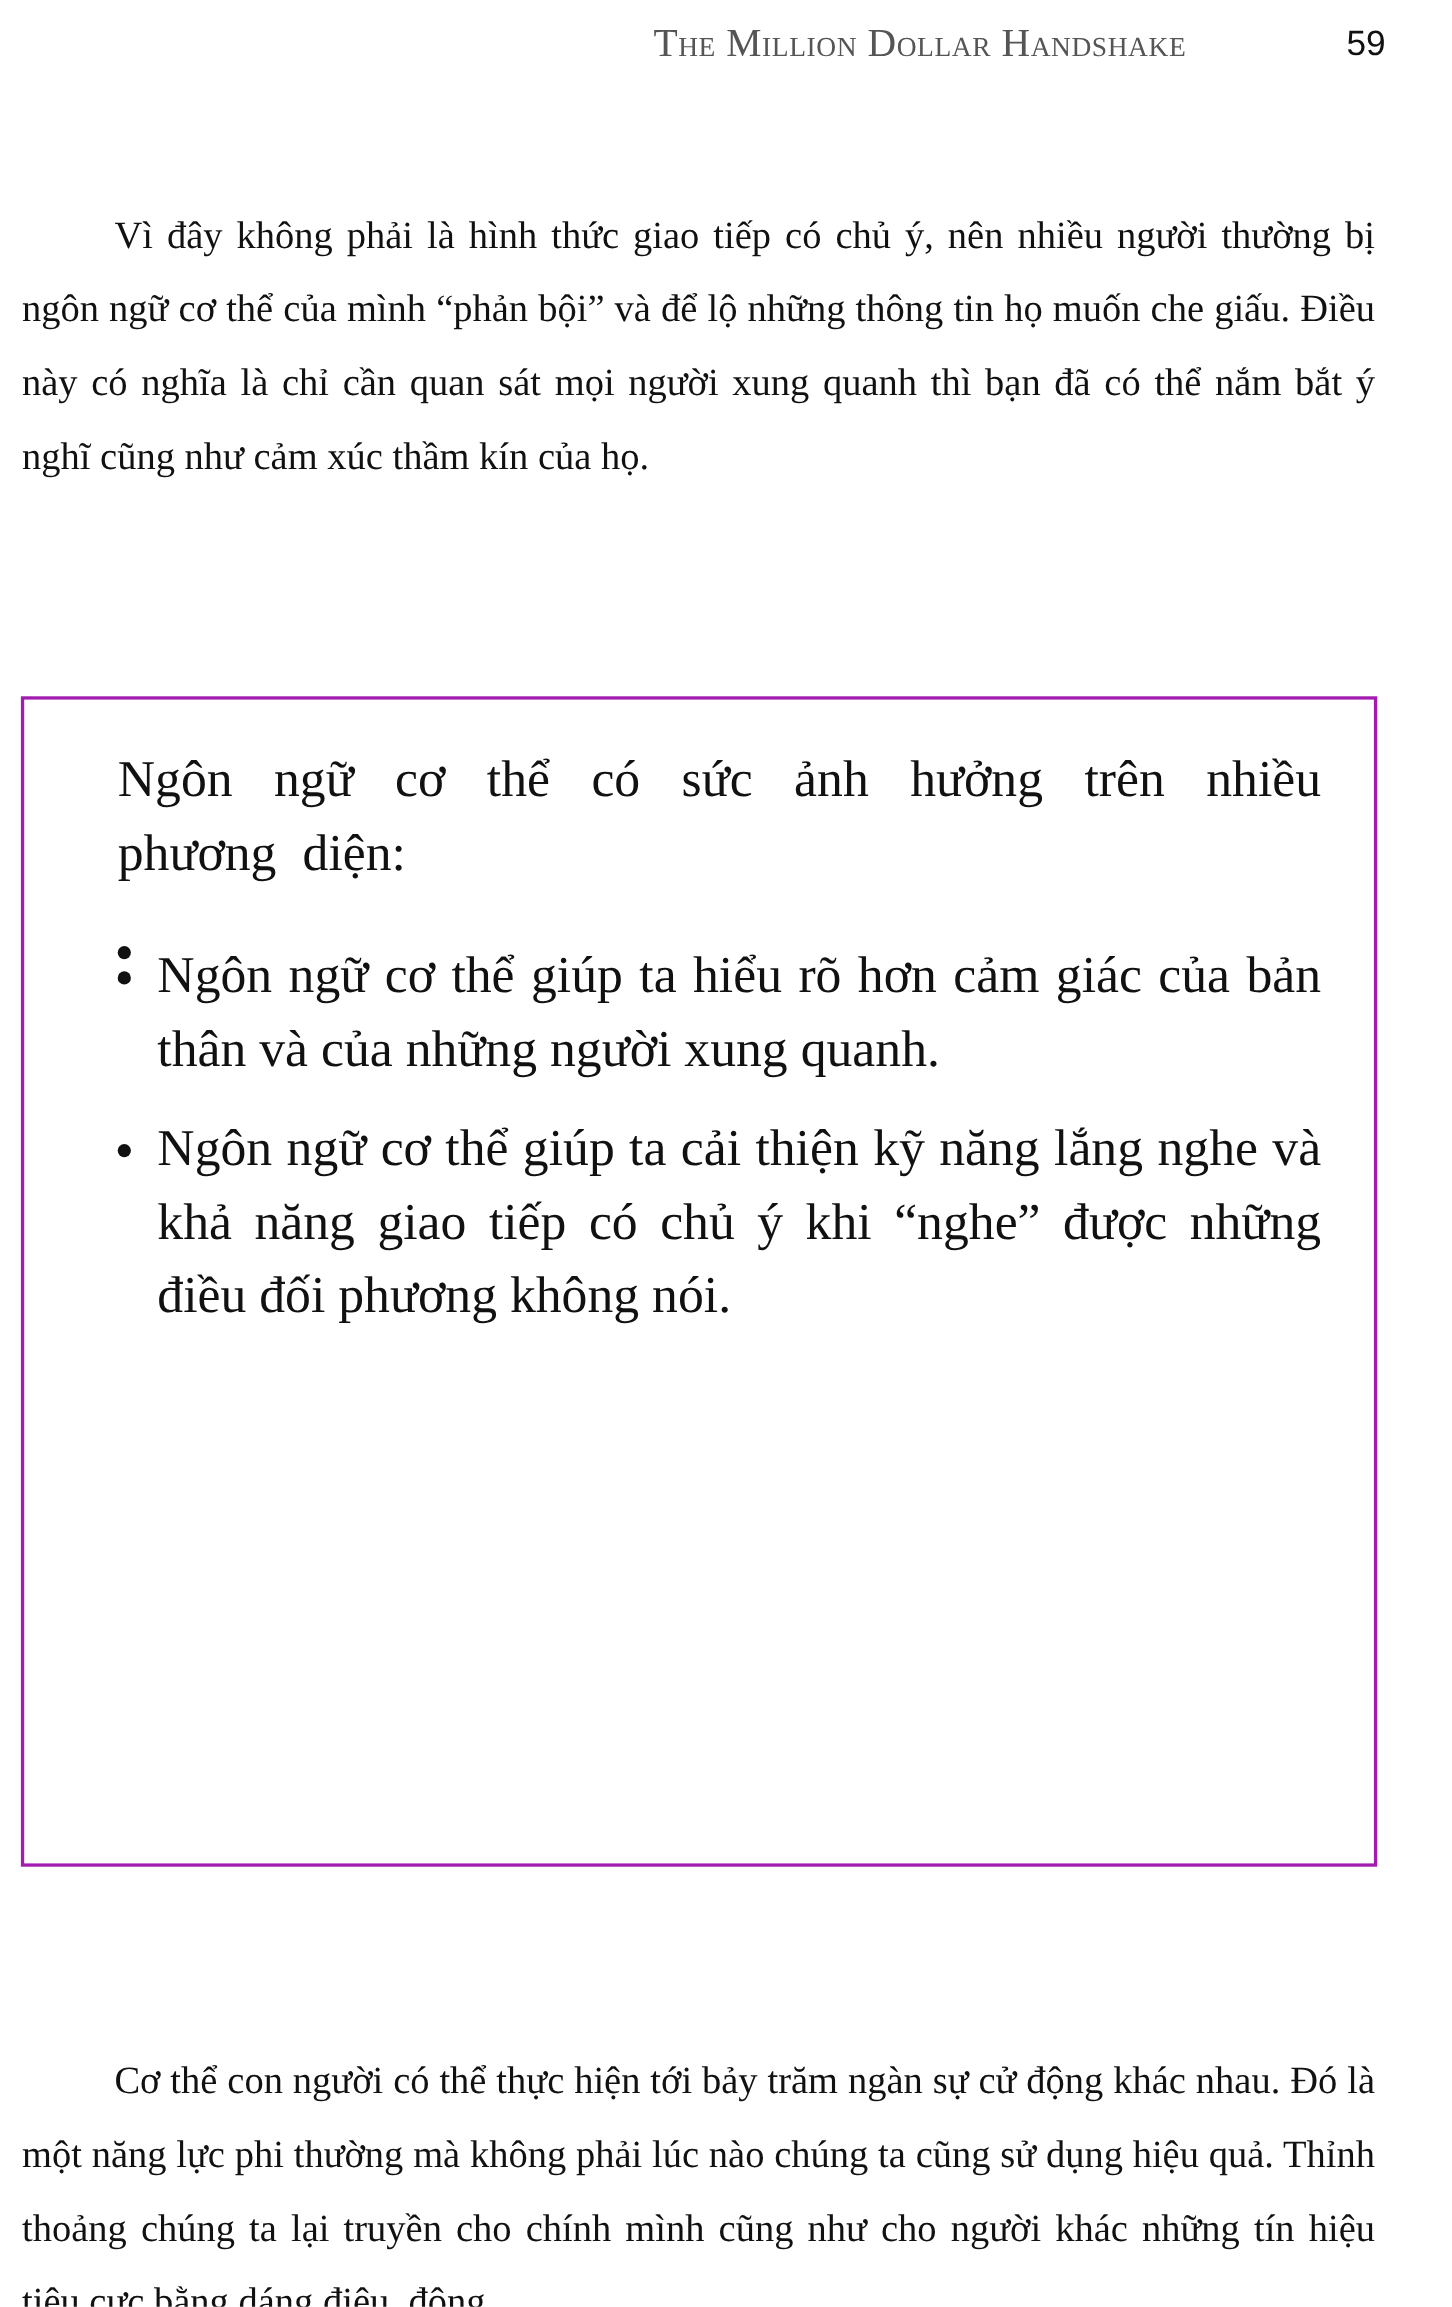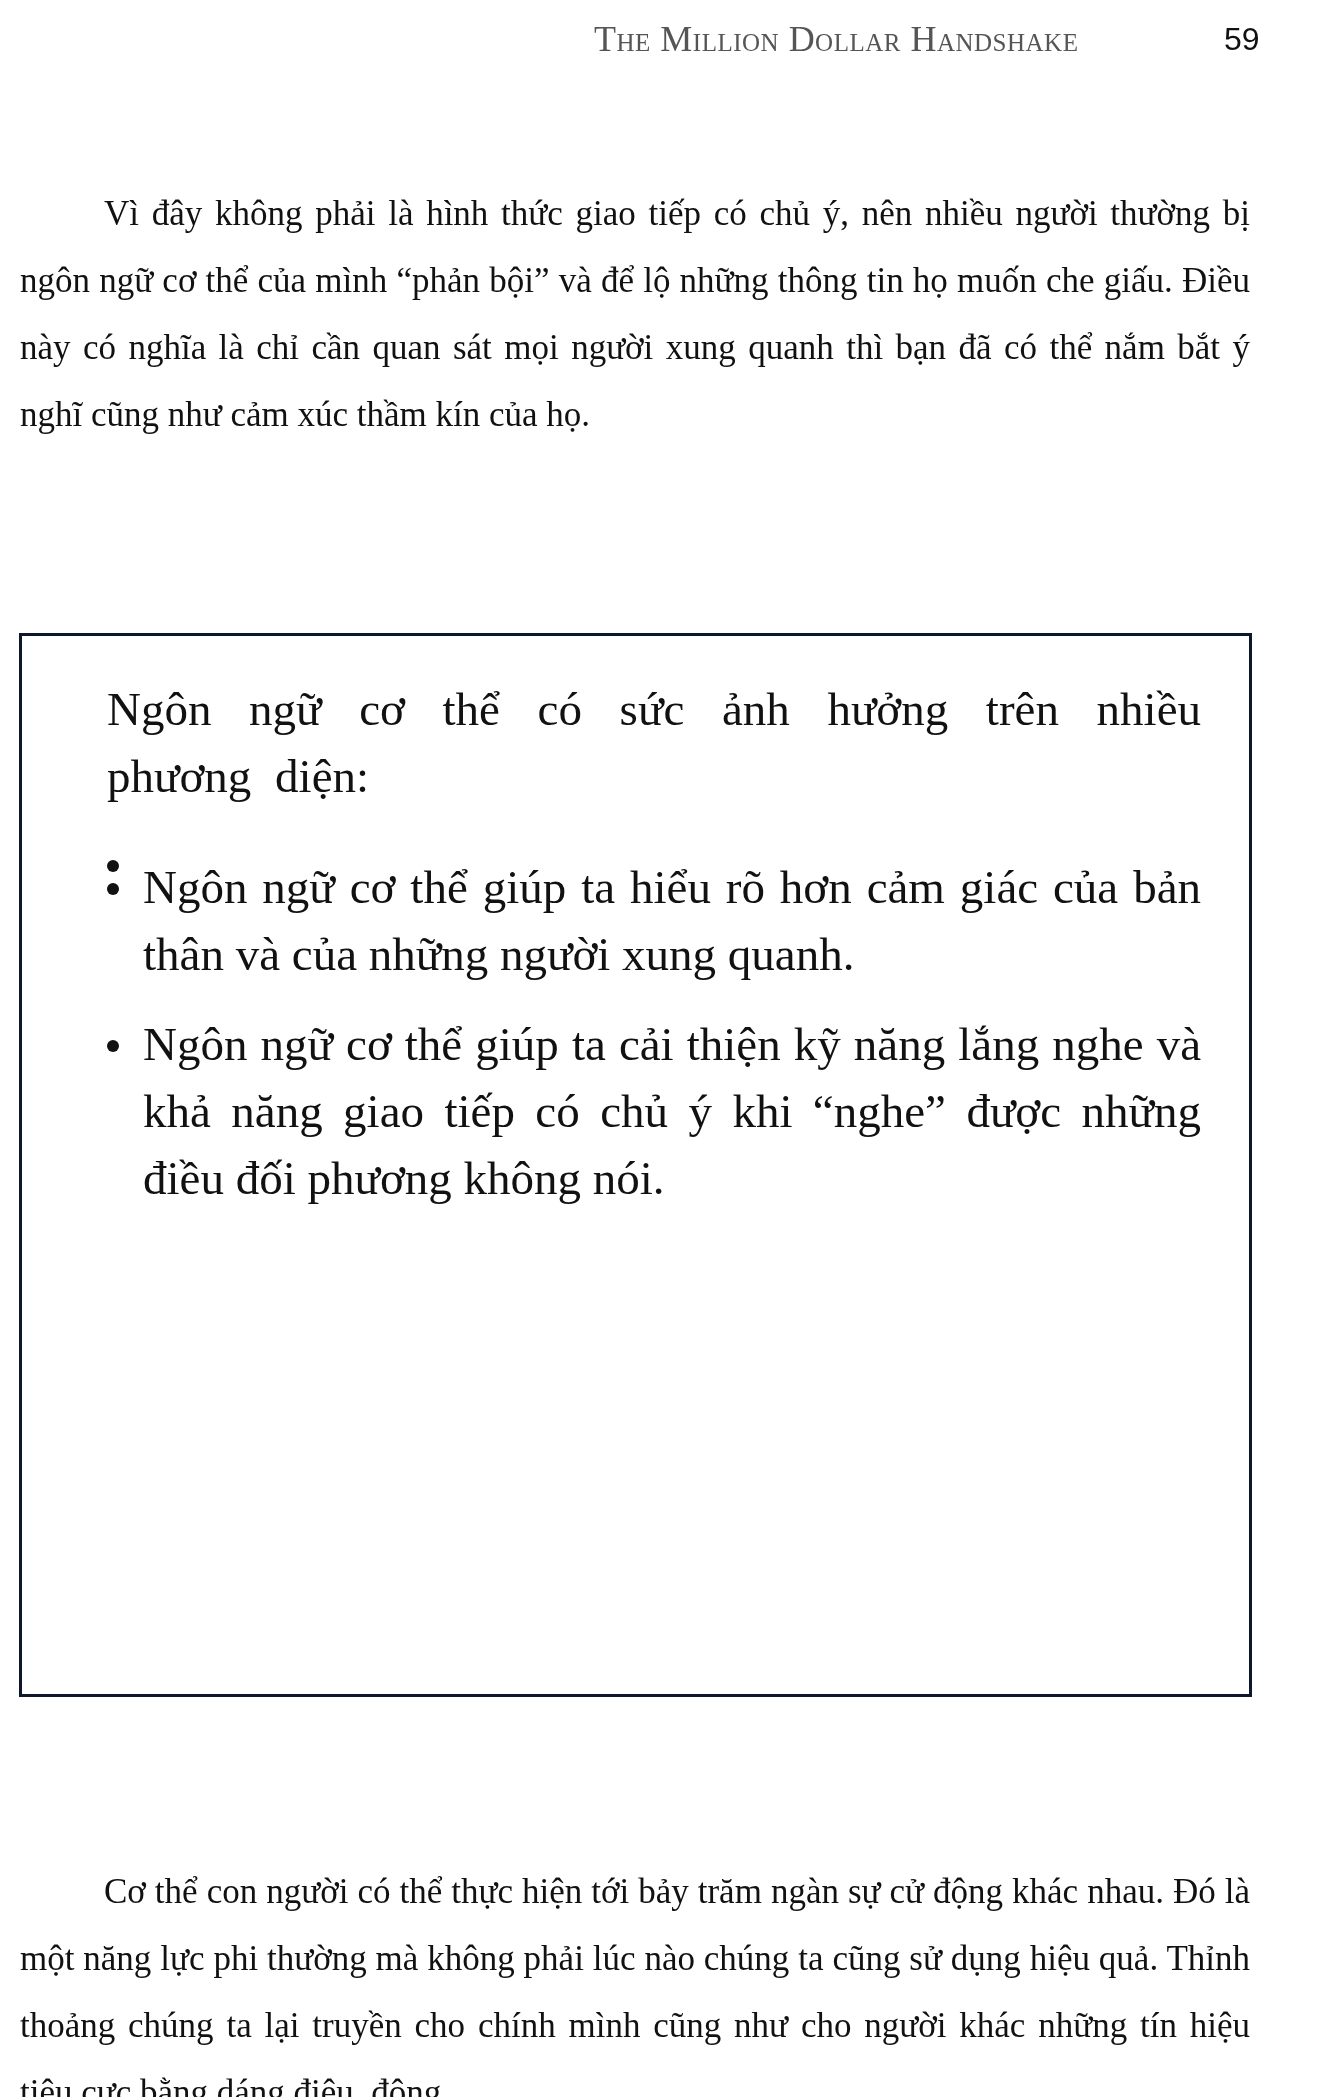--- a/index.html
+++ b/index.html
@@ -29,21 +29,21 @@
     font-size: 35px; line-height: 67px;
     text-align: justify;
     text-indent: 84px;
     margin: 0;
   }
   #para-1 { top: 180px; }
   #para-2 { top: 1858px; }
   .callout {
     position: absolute; left: 19px; top: 633px;
     width: 1227px; height: 1058px;
-    border: 3px solid #0f172a;
+    border: 3px solid #a21caf;
     box-sizing: content-box;
   }
   .callout-intro {
     position: absolute; left: 85px; top: 40px; width: 1094px;
     font-size: 47px; line-height: 67px; margin: 0;
     text-align: justify; text-align-last: left;
     word-spacing: 12px;
   }
   .bullets {
     position: absolute; left: 85px; top: 195px; width: 1094px;

